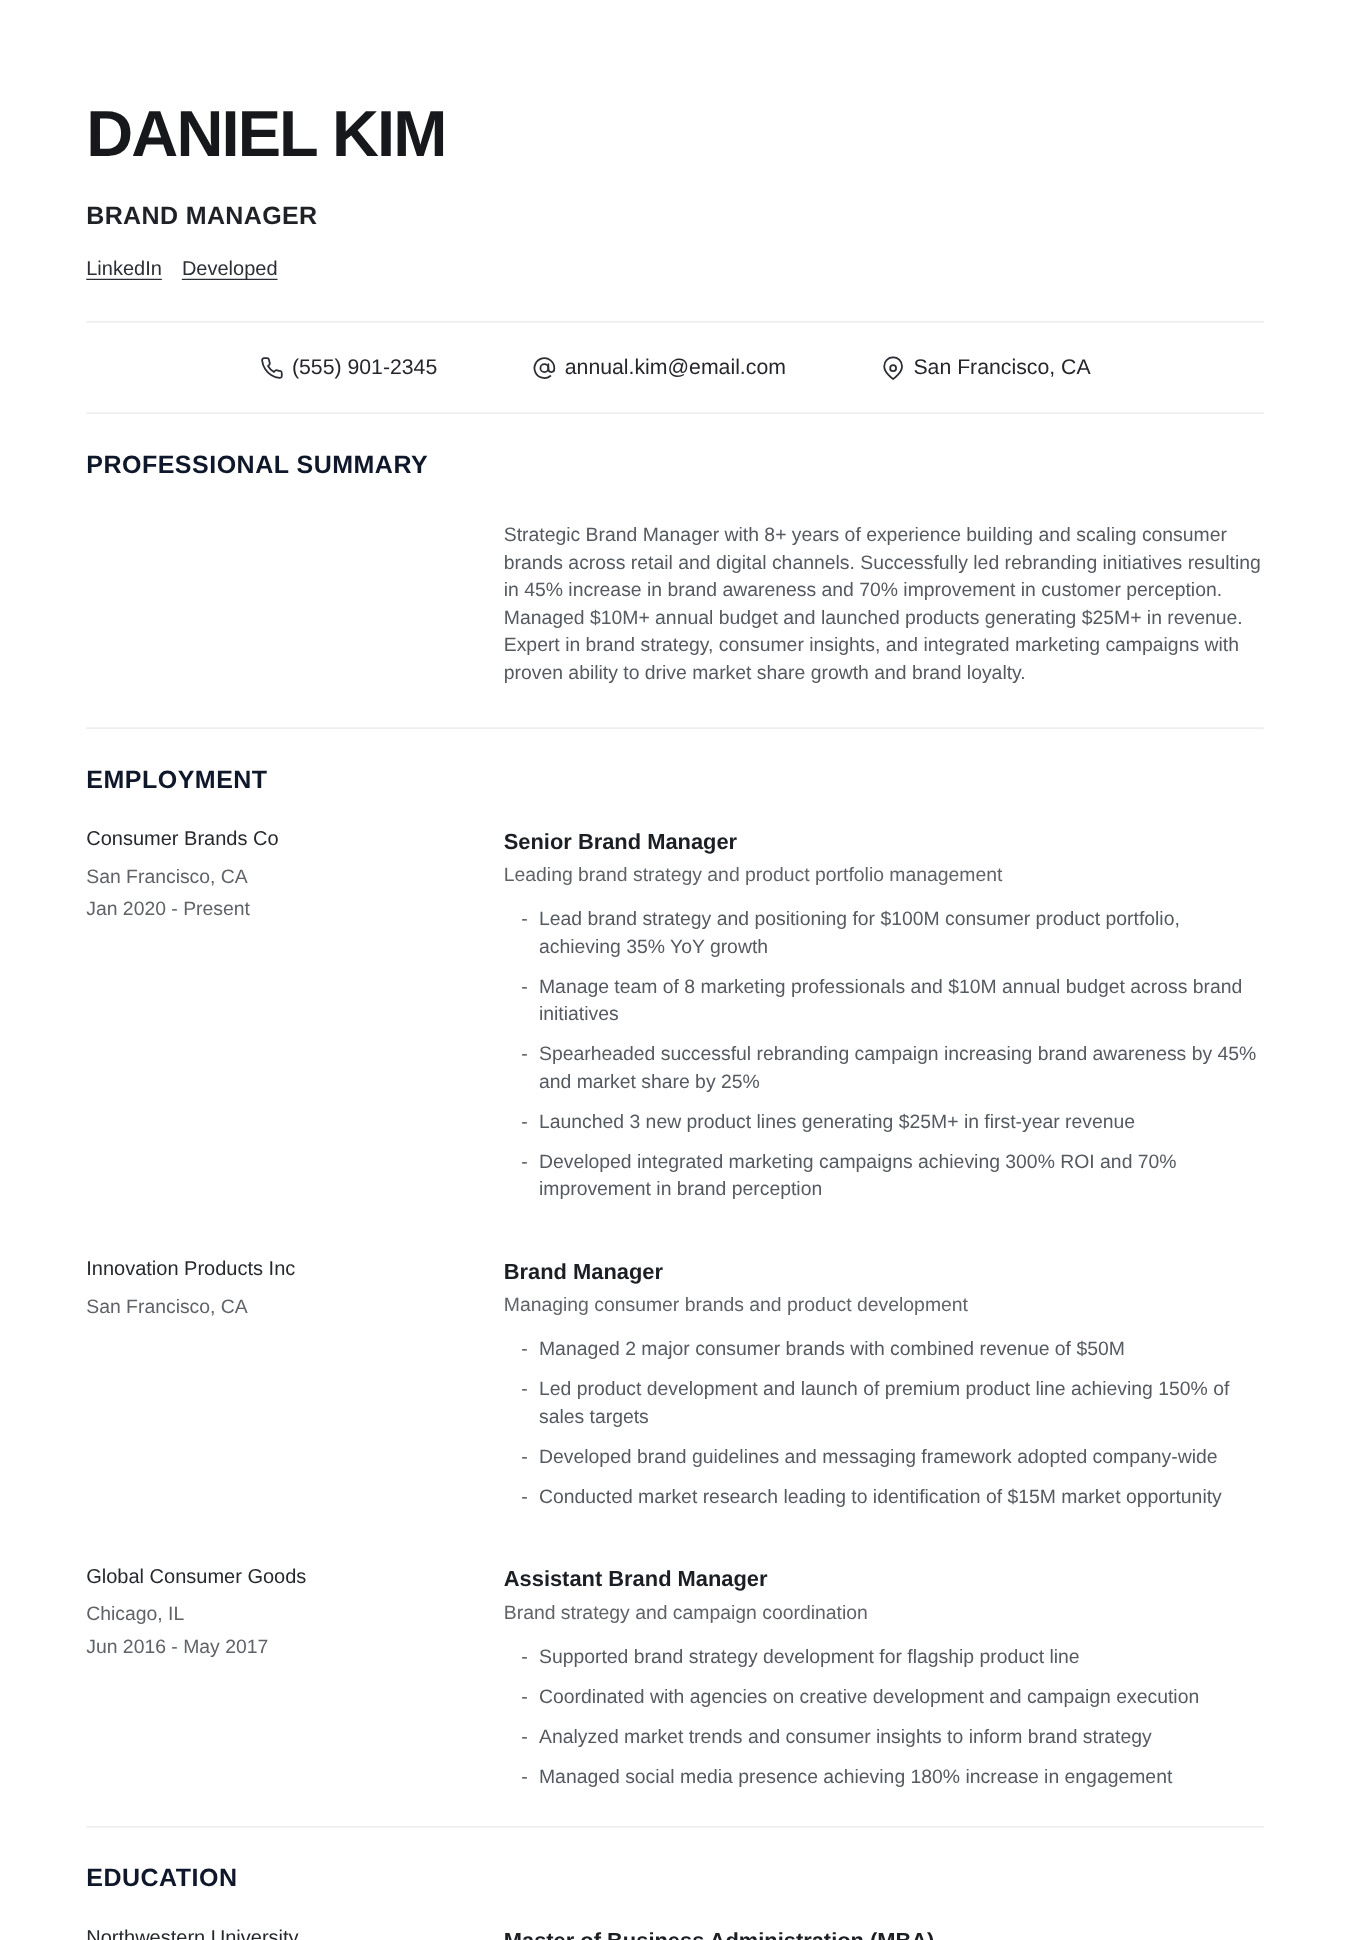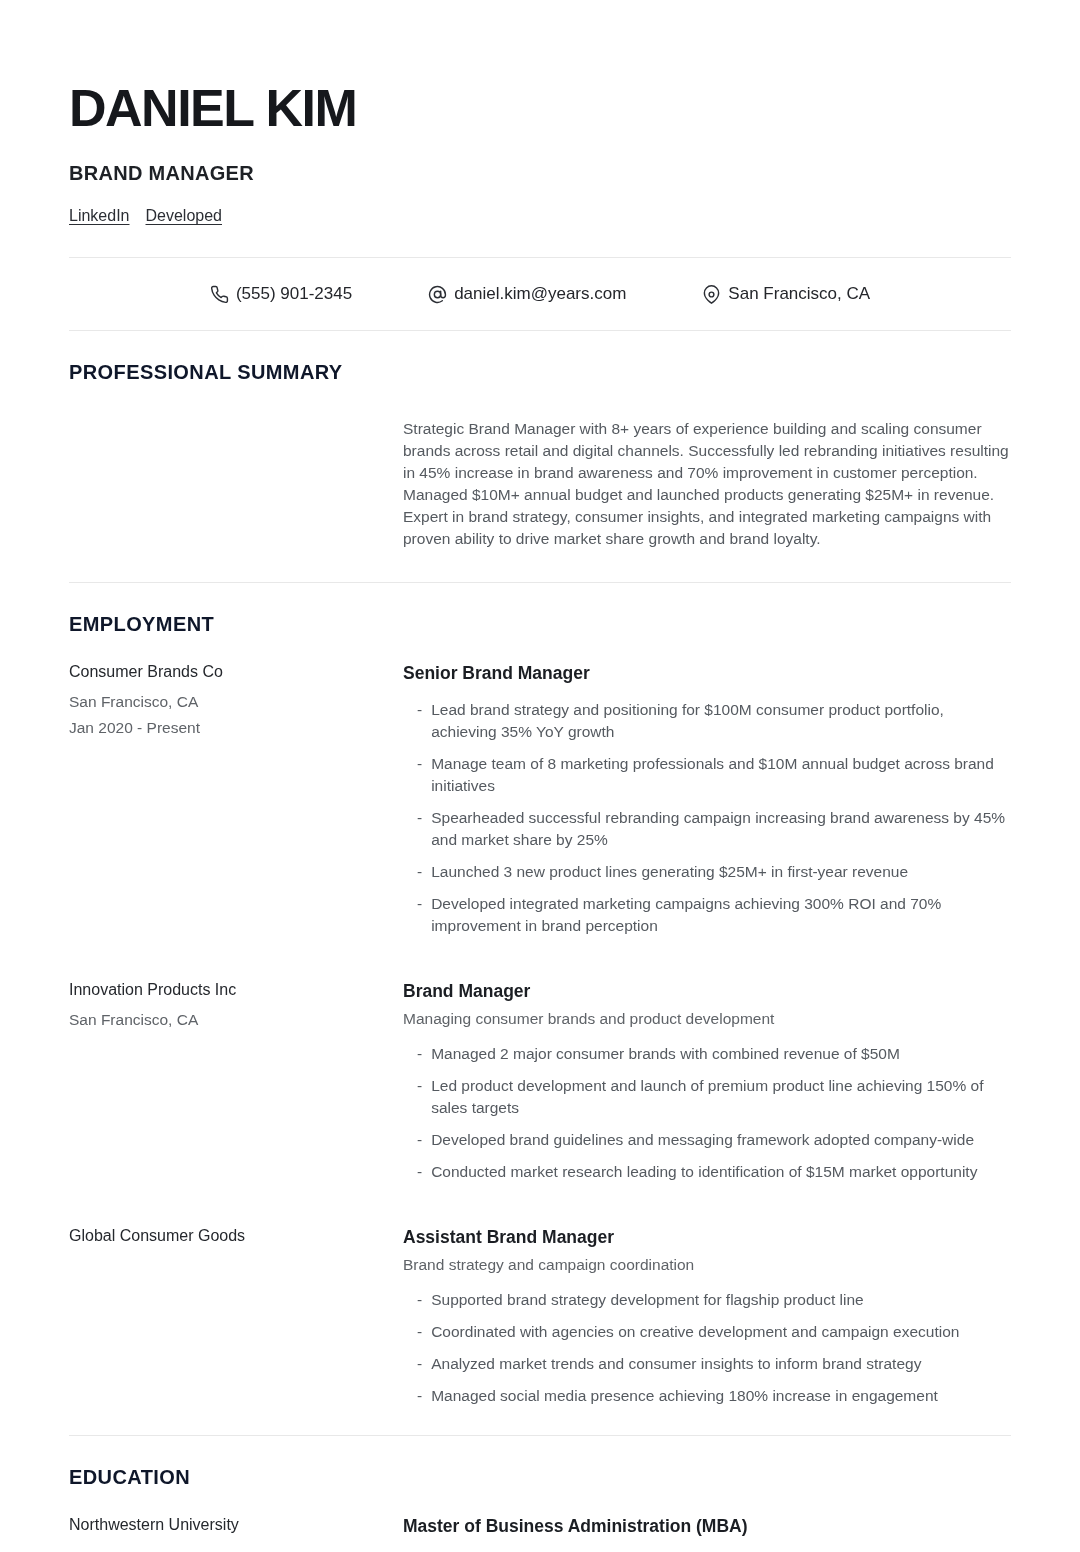--- a/index.html
+++ b/index.html
@@ -117,21 +117,21 @@
       </span>
       <span>(555) 901-2345</span>
     </div>
     <div class="contact-item">
       <span class="icn">
         <svg width="19" height="19" viewBox="0 0 24 24" fill="none" stroke="currentColor" stroke-width="1.8" stroke-linecap="round" stroke-linejoin="round">
             <circle cx="12" cy="12" r="4"></circle>
             <path d="M16 8v5a3 3 0 0 0 6 0v-1a10 10 0 1 0-3.92 7.94"></path>
           </svg>
       </span>
-      <span>daniel.kim@years.com</span>
+      <span>annual.kim@email.com</span>
     </div>
     <div class="contact-item">
       <span class="icn">
         <svg width="19" height="19" viewBox="0 0 24 24" fill="none" stroke="currentColor" stroke-width="1.8" stroke-linecap="round" stroke-linejoin="round">
             <path d="M21 10c0 7-9 13-9 13s-9-6-9-13a9 9 0 0 1 18 0z"></path>
             <circle cx="12" cy="12" r="3"></circle>
           </svg>
       </span>
       <span>San Francisco, CA</span>
     </div>
@@ -155,20 +155,21 @@
   <div class="two-col job">
     <div class="job-left">
       <div class="company">Consumer Brands Co</div>
       <div class="job-meta muted">
         <div>San Francisco, CA</div>
         <div>Jan 2020 - Present</div>
       </div>
     </div>
     <div class="job-right">
       <h3 class="role">Senior Brand Manager</h3>
+      <div class="job-desc muted">Leading brand strategy and product portfolio management</div>
       <ul class="bullets">
               <li>
                 <span class="dash">-</span>
                 <span>Lead brand strategy and positioning for $100M consumer product portfolio, achieving 35% YoY growth</span>
               </li>
               <li>
                 <span class="dash">-</span>
                 <span>Manage team of 8 marketing professionals and $10M annual budget across brand initiatives</span>
               </li>
               <li>
@@ -214,20 +215,24 @@
                 <span class="dash">-</span>
                 <span>Conducted market research leading to identification of $15M market opportunity</span>
               </li>
             </ul>
     </div>
   </div>
 
   <div class="two-col job">
     <div class="job-left">
       <div class="company">Global Consumer Goods</div>
+      <div class="job-meta muted">
+        <div>Chicago, IL</div>
+        <div>Jun 2016 - May 2017</div>
+      </div>
     </div>
     <div class="job-right">
       <h3 class="role">Assistant Brand Manager</h3>
       <div class="job-desc muted">Brand strategy and campaign coordination</div>
       <ul class="bullets">
               <li>
                 <span class="dash">-</span>
                 <span>Supported brand strategy development for flagship product line</span>
               </li>
               <li>

